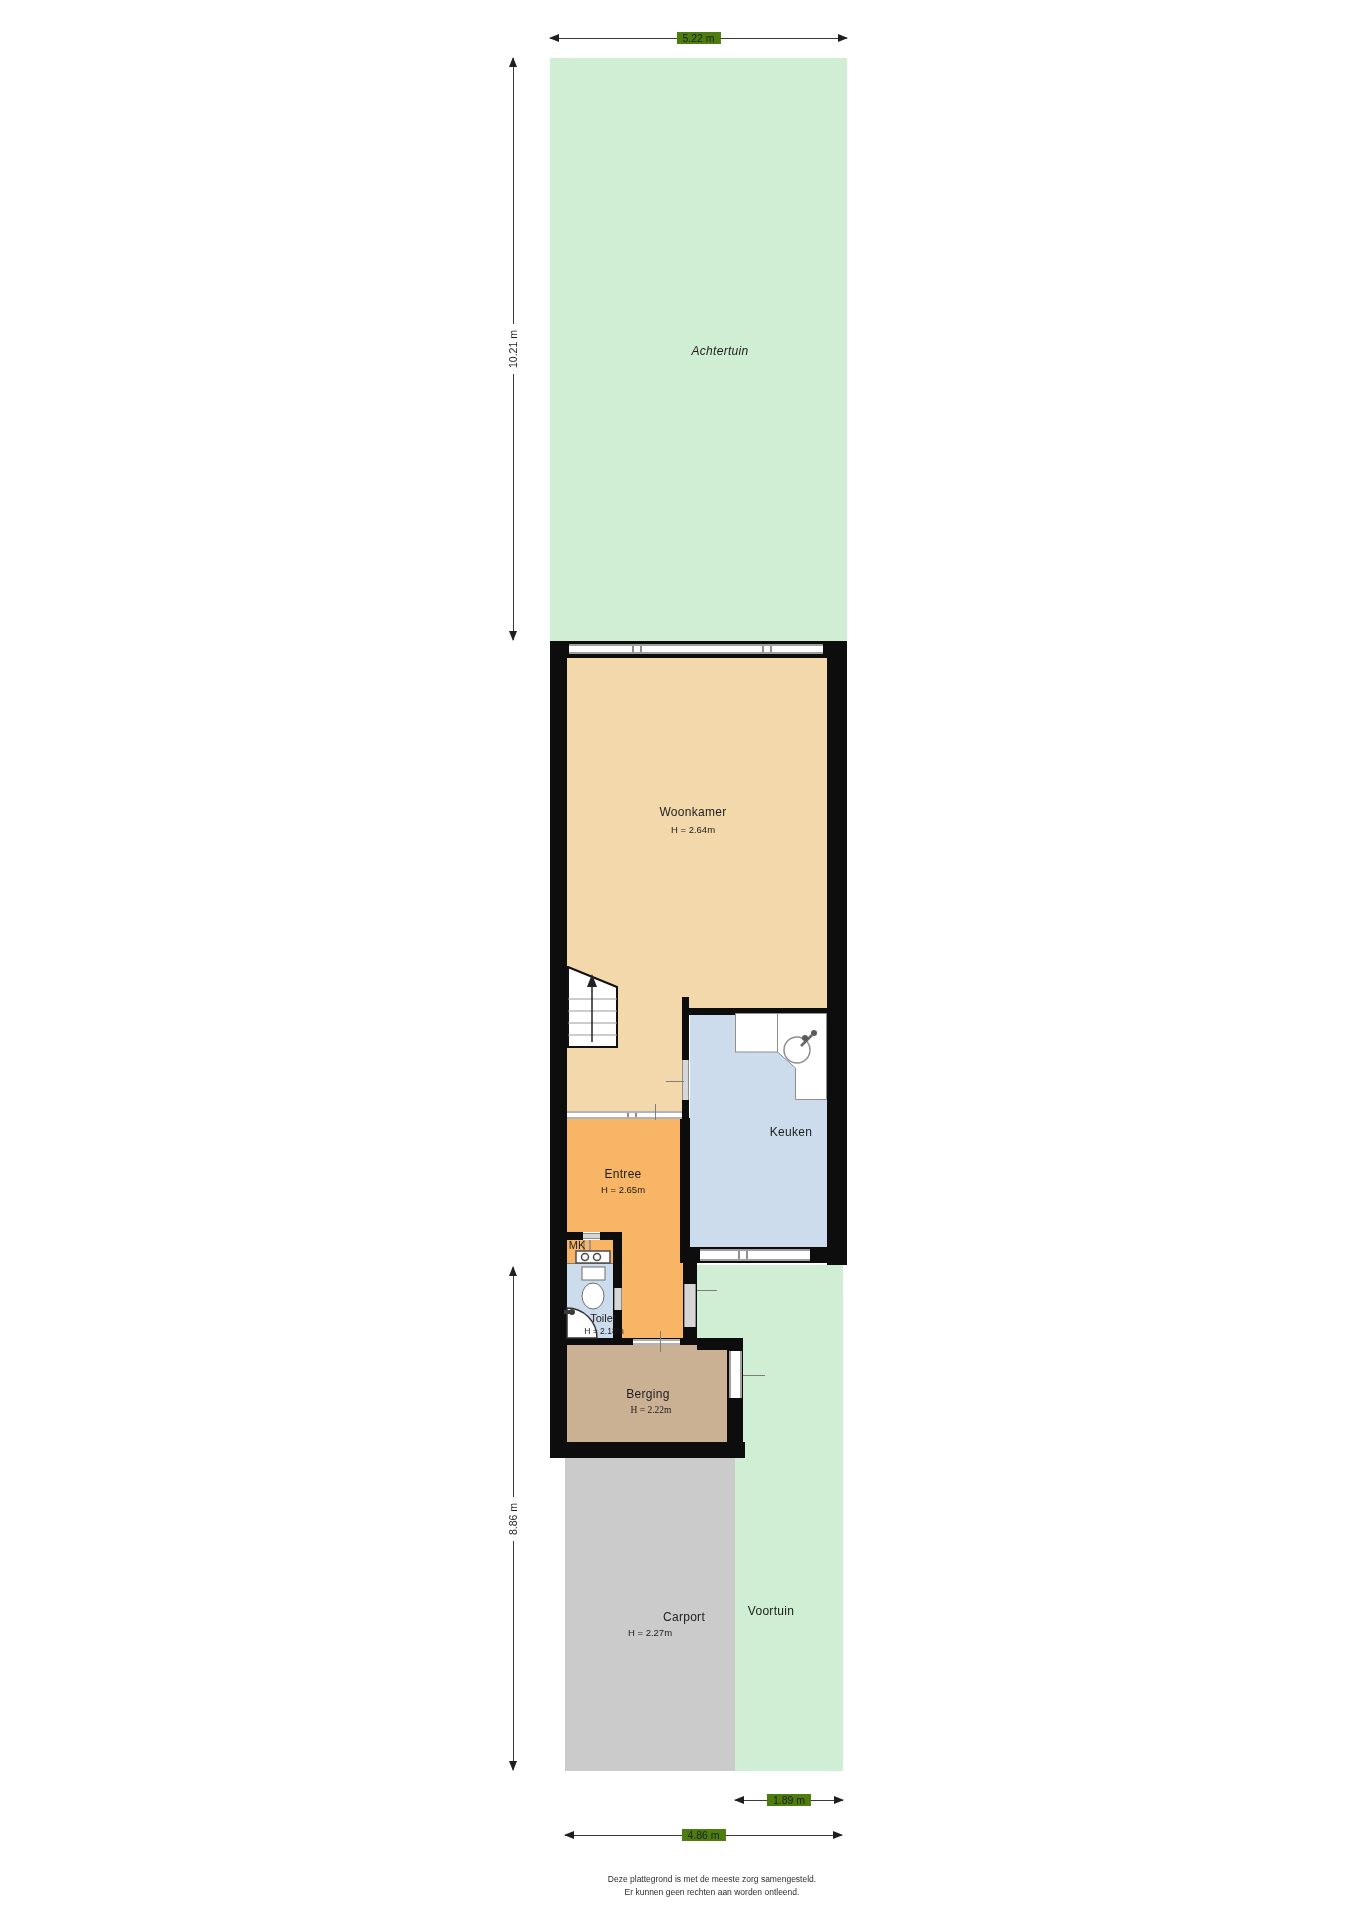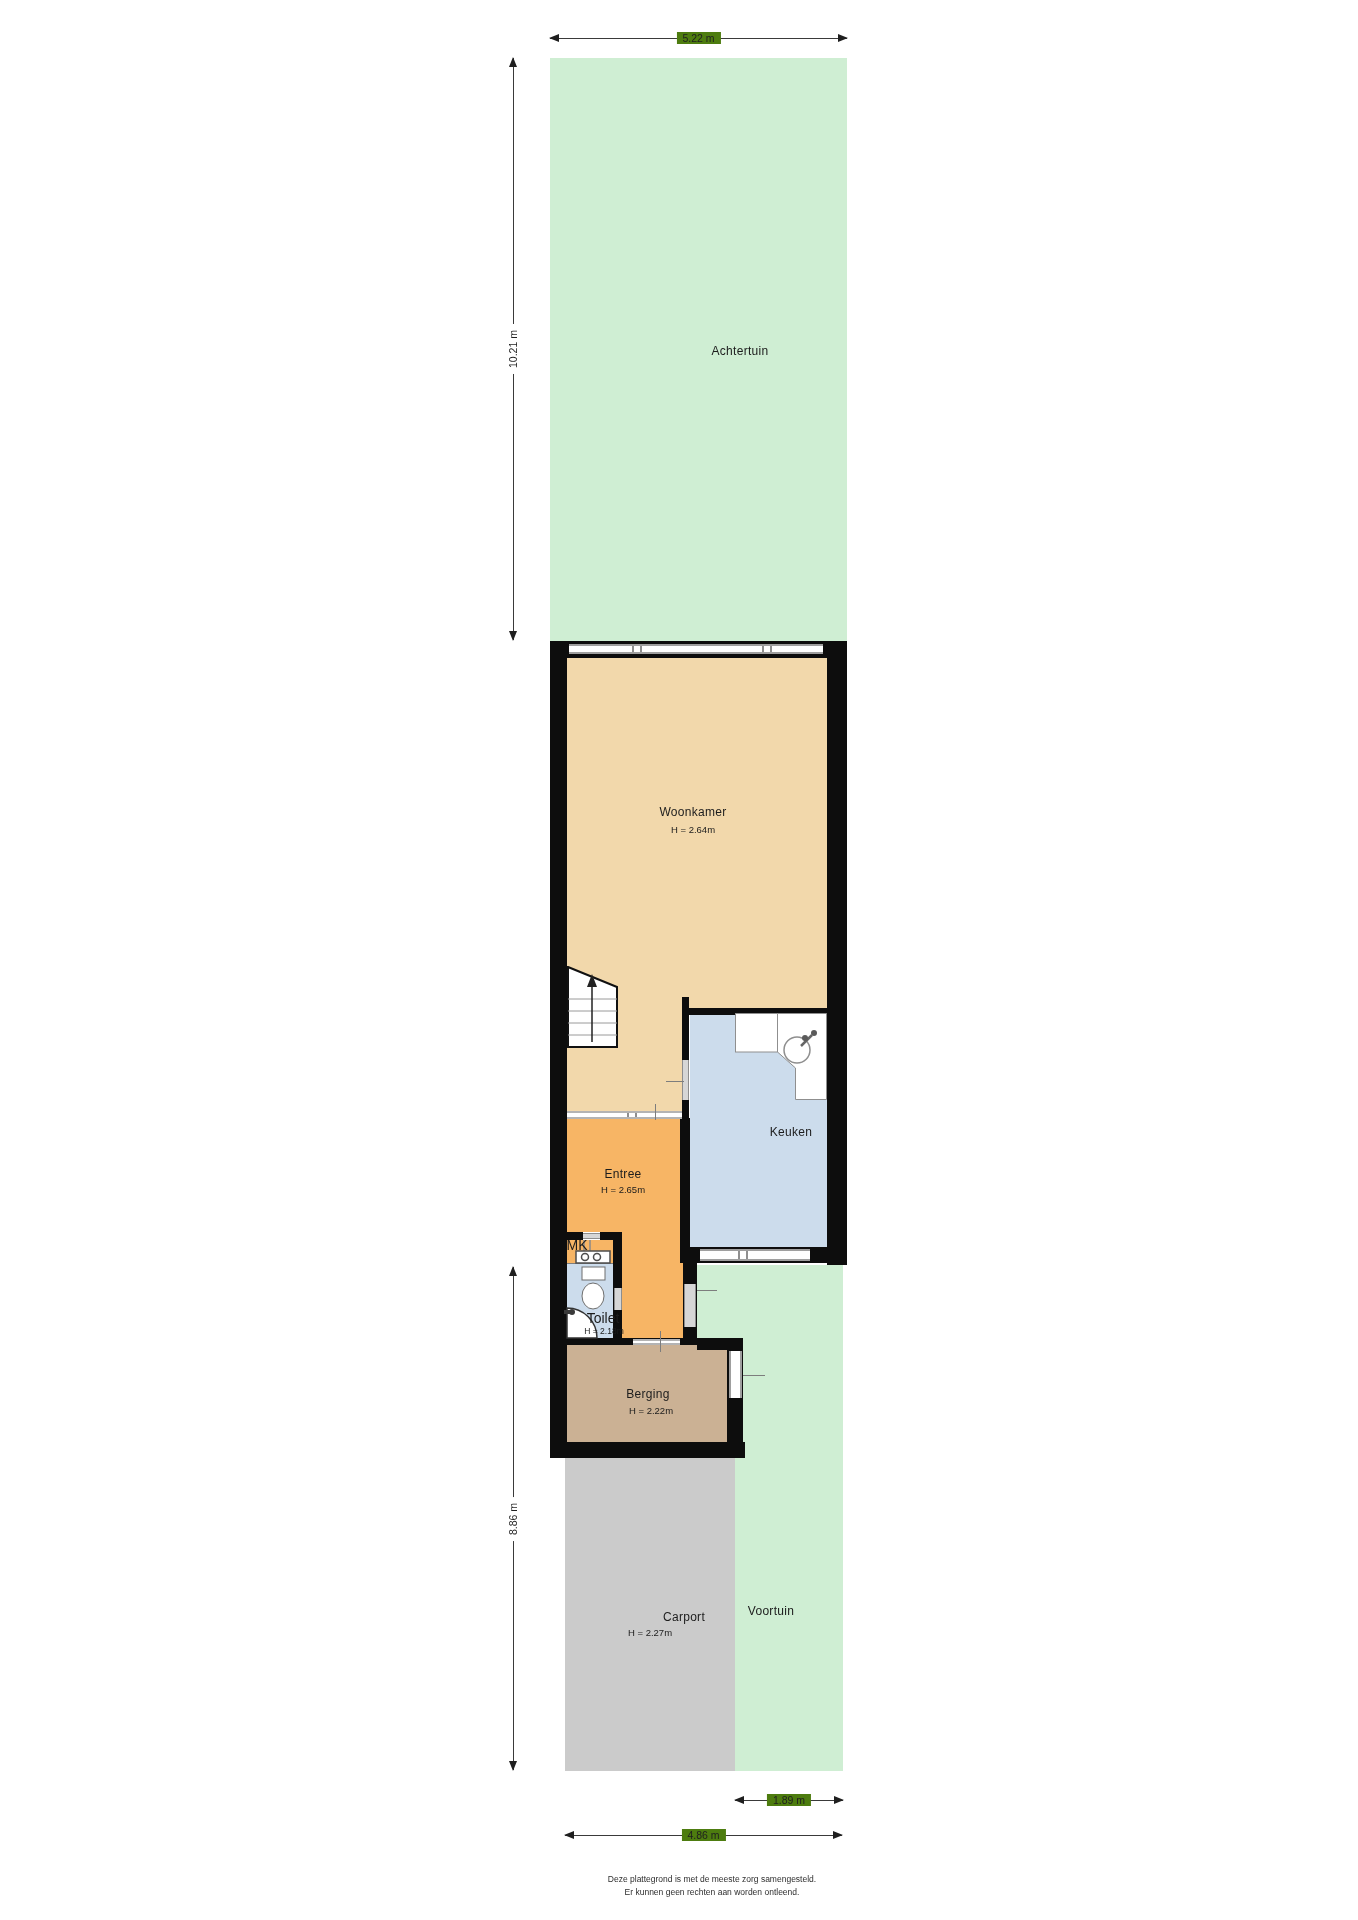--- a/index.html
+++ b/index.html
@@ -25,21 +25,21 @@
   .pass-h{position:absolute;background:#ffffff;border-top:2px solid #b3b3b3;border-bottom:2px solid #b3b3b3;box-sizing:border-box;}
   
   .door-v{position:absolute;background:#d6d6d6;border-left:1px solid #8d8d8d;border-right:1px solid #8d8d8d;box-sizing:border-box;}
   .door-h{position:absolute;background:#d6d6d6;border-top:1px solid #8d8d8d;border-bottom:1px solid #8d8d8d;box-sizing:border-box;}
   .tick-h{position:absolute;height:1px;background:#7d7d7d;}
   .tick-v{position:absolute;width:1px;background:#7d7d7d;}
   
   .lbl{position:absolute;transform:translate(-50%,-50%);white-space:nowrap;text-align:center;}
   .room{font-size:12px;letter-spacing:.3px;}
   .rh{font-size:9.5px;}
-  .sm{font-size:14px;}
+  .sm{font-size:11px;}
   .xs{font-size:8.5px;margin-left:8px;}
   
   .hd,.vd{position:absolute;}
   .hd .dline{position:absolute;left:0;right:0;top:50%;height:1px;background:#3a3a3a;}
   .vd .dline{position:absolute;top:0;bottom:0;left:50%;width:1px;background:#3a3a3a;}
   .arr{position:absolute;width:0;height:0;}
   .arr-l{left:-1px;top:50%;margin-top:-4px;border-top:4px solid transparent;border-bottom:4px solid transparent;border-right:10px solid #1f1f1f;}
   .arr-r{right:-1px;top:50%;margin-top:-4px;border-top:4px solid transparent;border-bottom:4px solid transparent;border-left:10px solid #1f1f1f;}
   .arr-t{top:-1px;left:50%;margin-left:-4px;border-left:4px solid transparent;border-right:4px solid transparent;border-bottom:10px solid #1f1f1f;}
   .arr-b{bottom:-1px;left:50%;margin-left:-4px;border-left:4px solid transparent;border-right:4px solid transparent;border-top:10px solid #1f1f1f;}
@@ -135,31 +135,31 @@
   </svg>
 
   <svg class="abs" style="left:574px;top:1240px;" width="38" height="24" viewBox="0 0 38 24">
     <line x1="10" y1="0" x2="10" y2="11" stroke="#8a8a8a" stroke-width="1.5"></line>
     <line x1="16" y1="0" x2="16" y2="11" stroke="#8a8a8a" stroke-width="1.5"></line>
     <rect x="2" y="11" width="34" height="12" fill="#ffffff" stroke="#4d4d4d" stroke-width="1.5"></rect>
     <circle cx="11" cy="17" r="3.5" fill="#ffffff" stroke="#4d4d4d" stroke-width="1.5"></circle>
     <circle cx="23" cy="17" r="3.5" fill="#ffffff" stroke="#4d4d4d" stroke-width="1.5"></circle>
   </svg>
 
-  <div class="lbl room" style="left:740px;top:351px;">Achtertuin</div>
+  <div class="lbl room" style="left:720px;top:351px;font-style:italic;">Achtertuin</div>
   <div class="lbl room" style="left:693px;top:812px;">Woonkamer</div>
   <div class="lbl rh" style="left:693px;top:829px;">H = 2.64m</div>
   <div class="lbl room" style="left:760px;top:1132px;margin-left:31px;">Keuken</div>
   <div class="lbl room" style="left:623px;top:1174px;">Entree</div>
   <div class="lbl rh" style="left:623px;top:1189px;">H = 2.65m</div>
   <div class="lbl sm" style="left:577px;top:1245px;">MK</div>
   <div class="lbl sm" style="left:603px;top:1318px;">Toilet</div>
   <div class="lbl xs" style="left:596px;top:1331px;">H = 2.18m</div>
   <div class="lbl room" style="left:648px;top:1394px;">Berging</div>
-  <div class="lbl rh" style="left:651px;top:1410px;">H = 2.22m</div>
+  <div class="lbl rh" style="left:651px;top:1410px;font-family:Liberation Serif, serif;">H = 2.22m</div>
   <div class="lbl room" style="left:651px;top:1617px;margin-left:33px;">Carport</div>
   <div class="lbl rh" style="left:650px;top:1632px;">H = 2.27m</div>
   <div class="lbl room" style="left:771px;top:1611px;">Voortuin</div>
 
   <div class="hd" style="left:550px;top:32px;width:297px;height:12px;">
     <div class="dline"></div>
     <div class="arr arr-l"></div>
     <div class="arr arr-r"></div>
     <span class="dlabel">5.22 m</span>
   </div>

